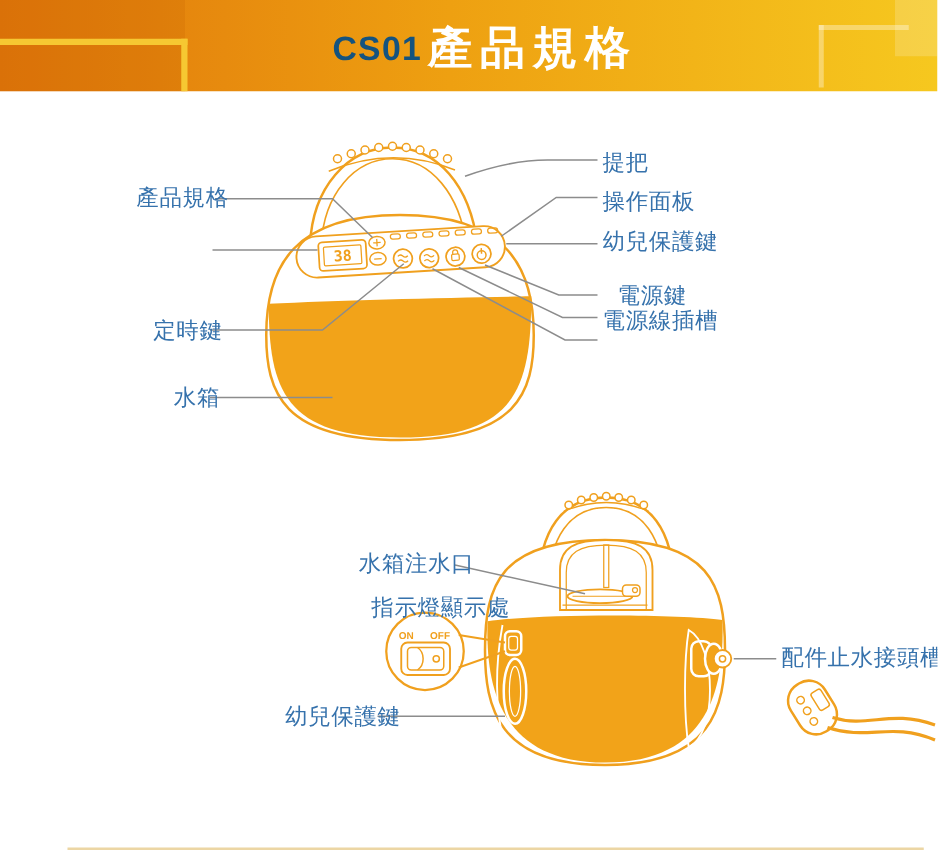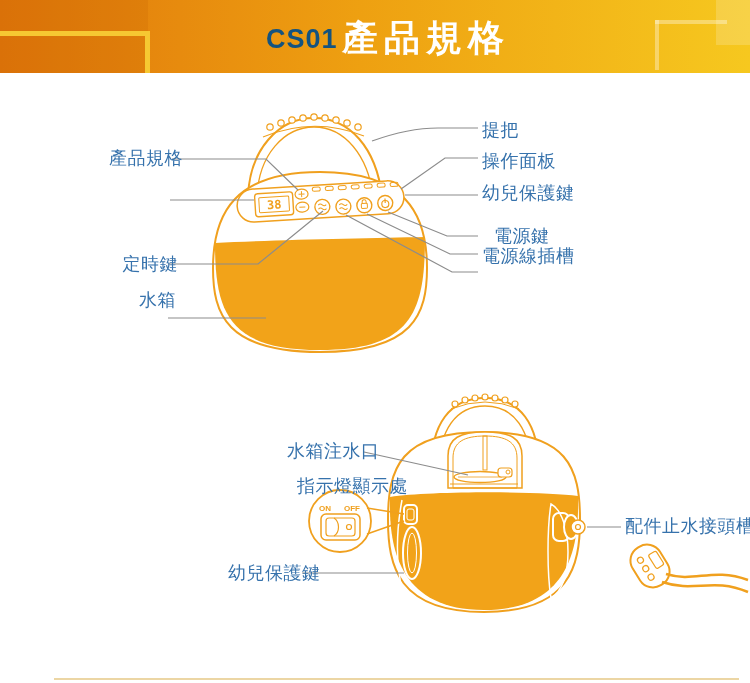--- a/index.html
+++ b/index.html
@@ -20,21 +20,21 @@
   .page-title{position:absolute;left:342px;top:14px;font-size:36px;font-weight:bold;
               color:#ffffff;letter-spacing:6px;text-align:right;}
   
   .diagram{position:absolute;left:0;top:0;width:750px;height:683px;}
   
   .lbl{position:absolute;font-size:18px;font-weight:normal;color:#3672ac;
        letter-spacing:0.5px;white-space:nowrap;line-height:16px;}
   .lbl-temp-updown{right:580px;top:150px;}
   .lbl-temp-display{right:585px;top:191px;}
   .lbl-timer-key{right:585px;top:256px;}
-  .lbl-water-tank{right:587px;top:292px;}
+  .lbl-water-tank{right:587px;top:310px;}
   .lbl-handle{left:482px;top:122px;}
   .lbl-control-panel{left:482px;top:153px;}
   .lbl-indicator{left:482px;top:185px;}
   .lbl-power-key{left:494px;top:228px;}
   .lbl-child-lock{left:482px;top:248px;}
   .lbl-mode-key{left:482px;top:268px;}
   .lbl-water-inlet{left:287px;top:443px;text-align:right;}
   .lbl-main-switch{left:297px;top:478px;}
   .lbl-cord-slot{left:228px;top:565px;}
   .lbl-connector{left:625px;top:518px;}

